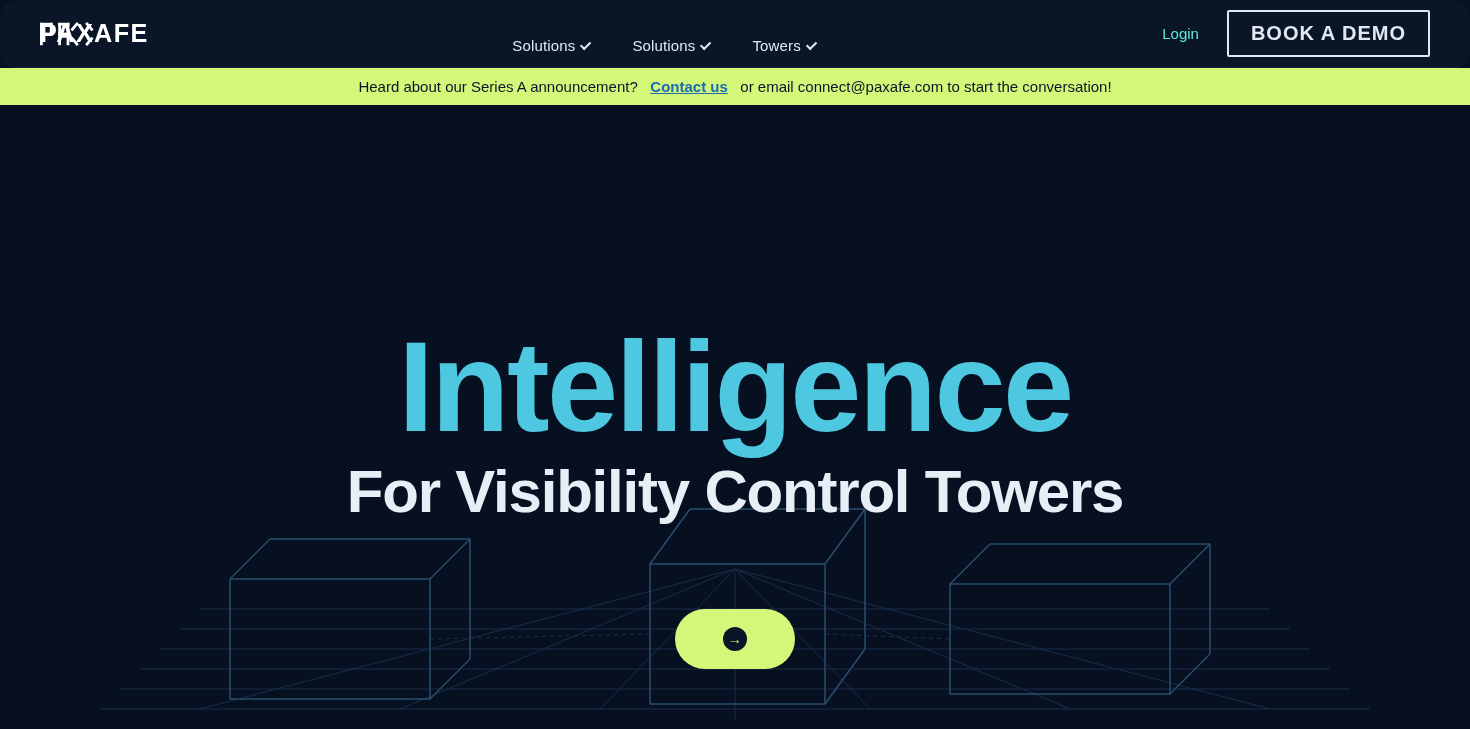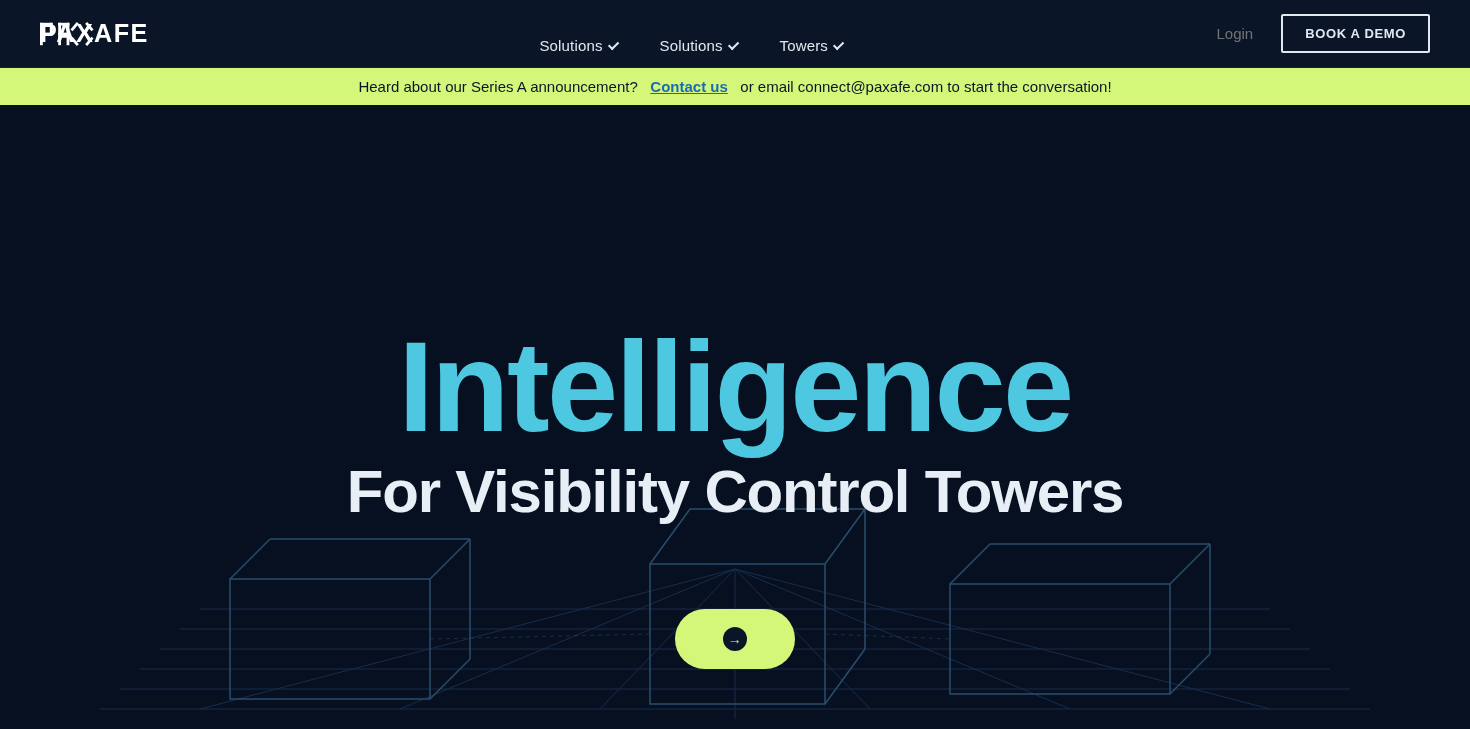--- a/index.html
+++ b/index.html
@@ -23,20 +23,21 @@
       left: 0;
       width: 100%;
       height: 68px;
       background-color: #0a1628;
       display: flex;
       align-items: center;
       justify-content: space-between;
       padding: 0 40px;
       z-index: 100;
       border-bottom: 1px solid rgba(255,255,255,0.05);
+      border-radius: 17px;
     }
 
     .nav-logo {
       display: flex;
       align-items: center;
     }
 
     .logo-svg {
       height: 28px;
       fill: white;
@@ -72,32 +73,32 @@
       margin-left: 2px;
     }
 
     .nav-right {
       display: flex;
       align-items: center;
       gap: 16px;
     }
 
     .login-link {
-      color: #737373;
+      color: #5eead4;
       text-decoration: none;
       font-size: 15px;
       font-weight: 500;
       padding: 8px 12px;
     }
 
     .book-demo-btn {
       background-color: transparent;
       border: 2px solid #e0e8f0;
       color: #e0e8f0;
-      font-size: 13px;
+      font-size: 20px;
       font-weight: 600;
       padding: 10px 22px;
       cursor: pointer;
       letter-spacing: 0.05em;
       text-transform: uppercase;
       border-radius: 2px;
     }
 
     
     .announcement-banner {

